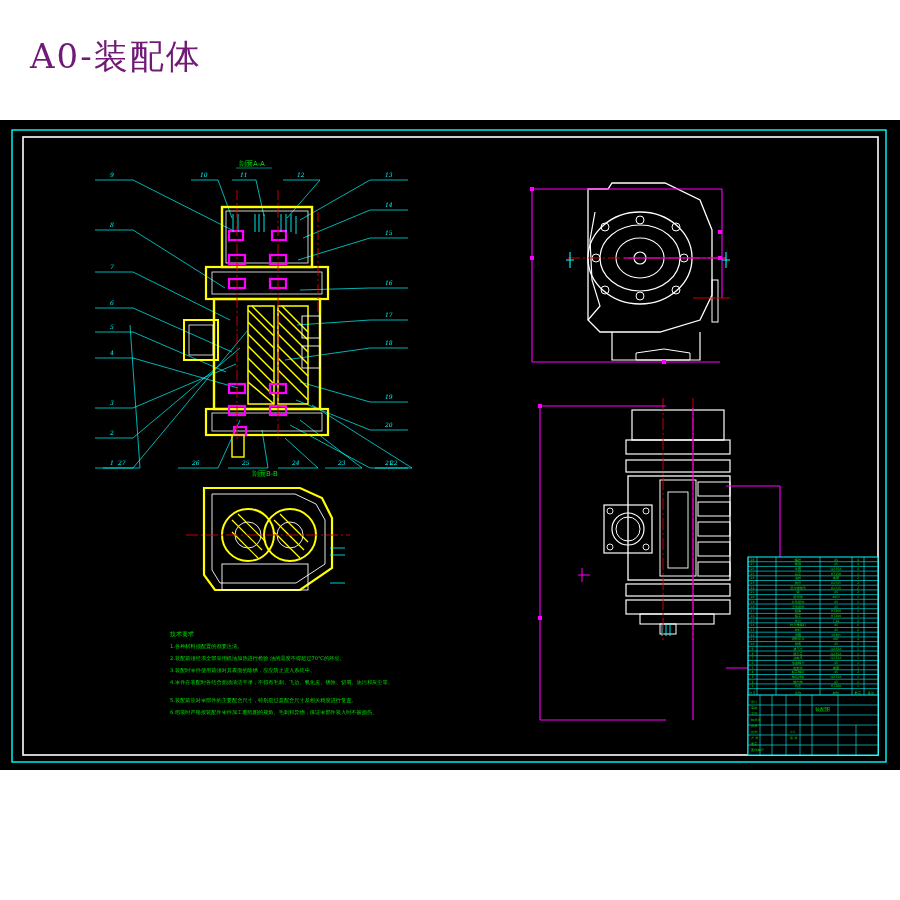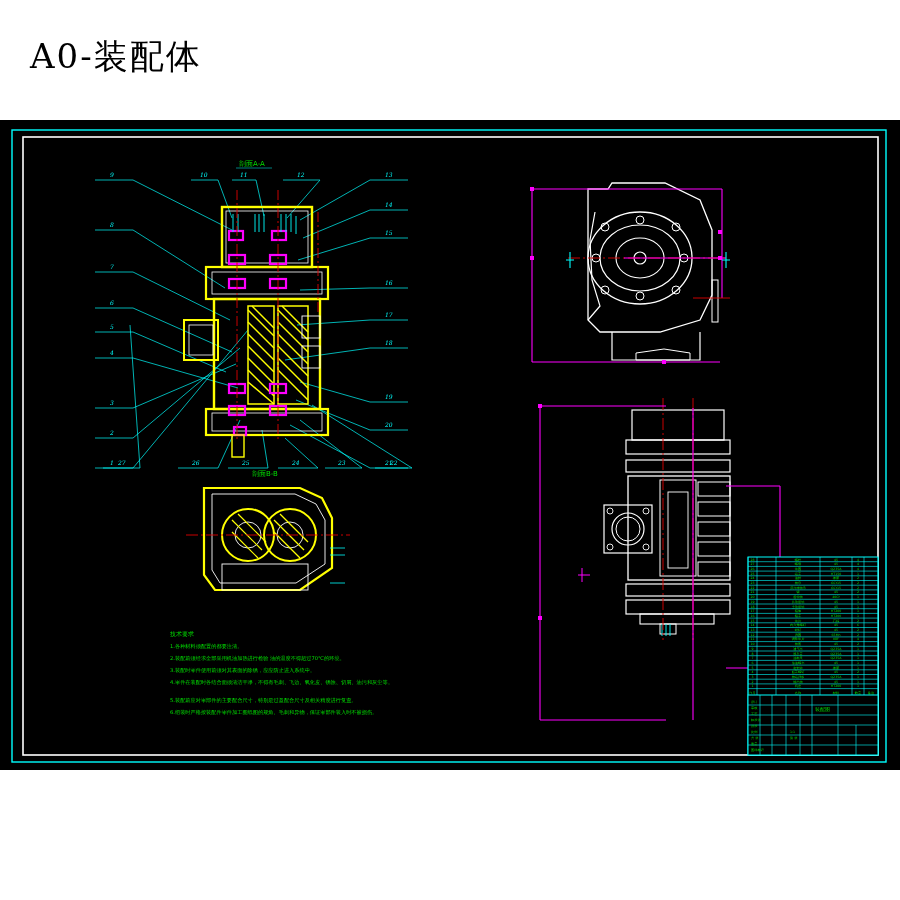--- a/index.html
+++ b/index.html
@@ -1,18 +1,18 @@
 <!DOCTYPE html>
 <html><head>
 <meta charset="utf-8">
 <style>
   html,body{margin:0;padding:0;background:#ffffff;}
   body{width:900px;height:900px;font-family:"DejaVu Sans","Liberation Sans",sans-serif;overflow:hidden;}
   #root{position:relative;width:900px;height:900px;background:#ffffff;}
-  #title{position:absolute;left:30px;top:34px;color:#000000;font-family:"DejaVu Serif","Liberation Serif",serif;
+  #title{position:absolute;left:30px;top:34px;color:#701a75;font-family:"DejaVu Serif","Liberation Serif",serif;
          font-size:34px;letter-spacing:2px;font-weight:400;white-space:nowrap;}
   #canvaswrap{position:absolute;left:0;top:120px;width:900px;height:650px;background:#737373;}
   svg{display:block;}
   .cy{stroke:#00ffff;fill:none;}
   .wh{stroke:#ffffff;fill:none;}
   .mg{stroke:#ff00ff;fill:none;}
   .rd{stroke:#e00000;fill:none;}
   .yl{stroke:#ffff00;fill:none;}
   .num{fill:#00ffff;font-size:6px;font-family:"DejaVu Serif","Liberation Serif",serif;font-style:italic;}
   .seclbl{fill:#00e000;font-size:7px;font-family:"DejaVu Sans","Liberation Sans",sans-serif;}

